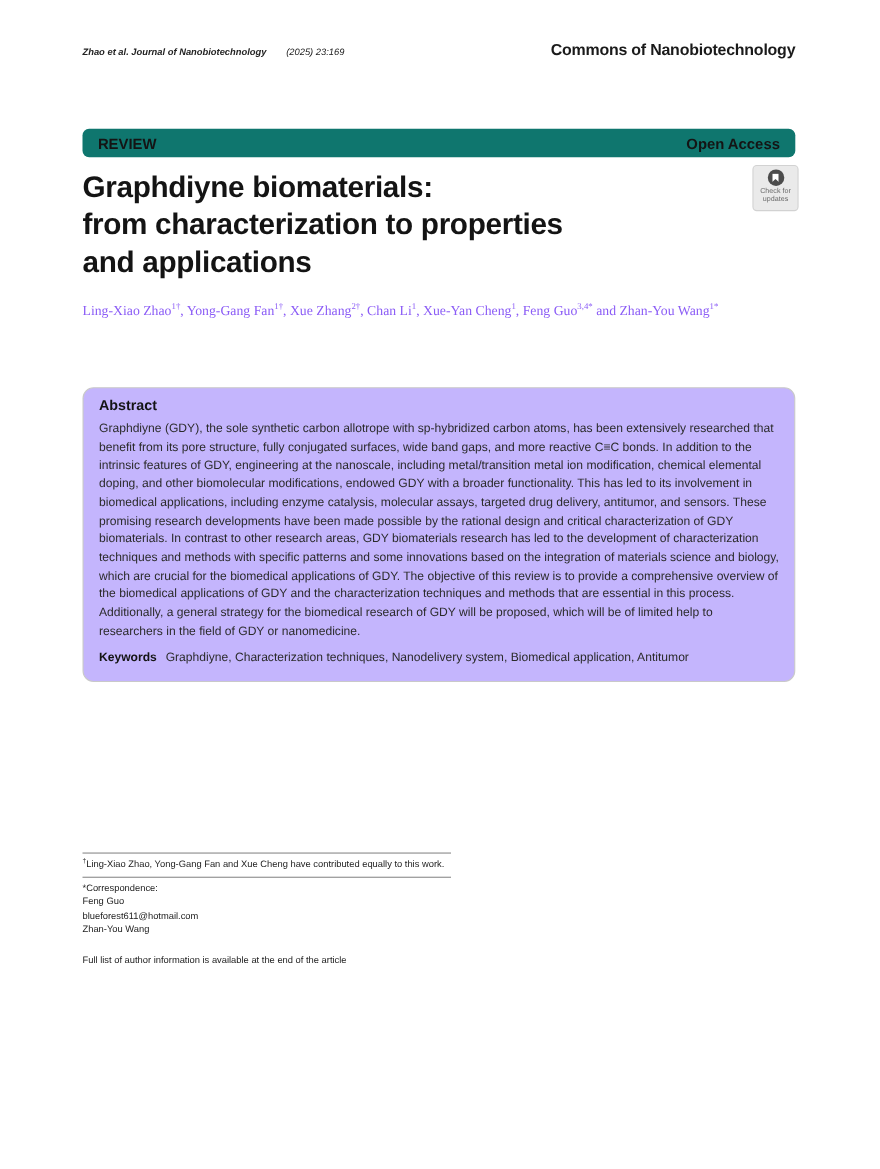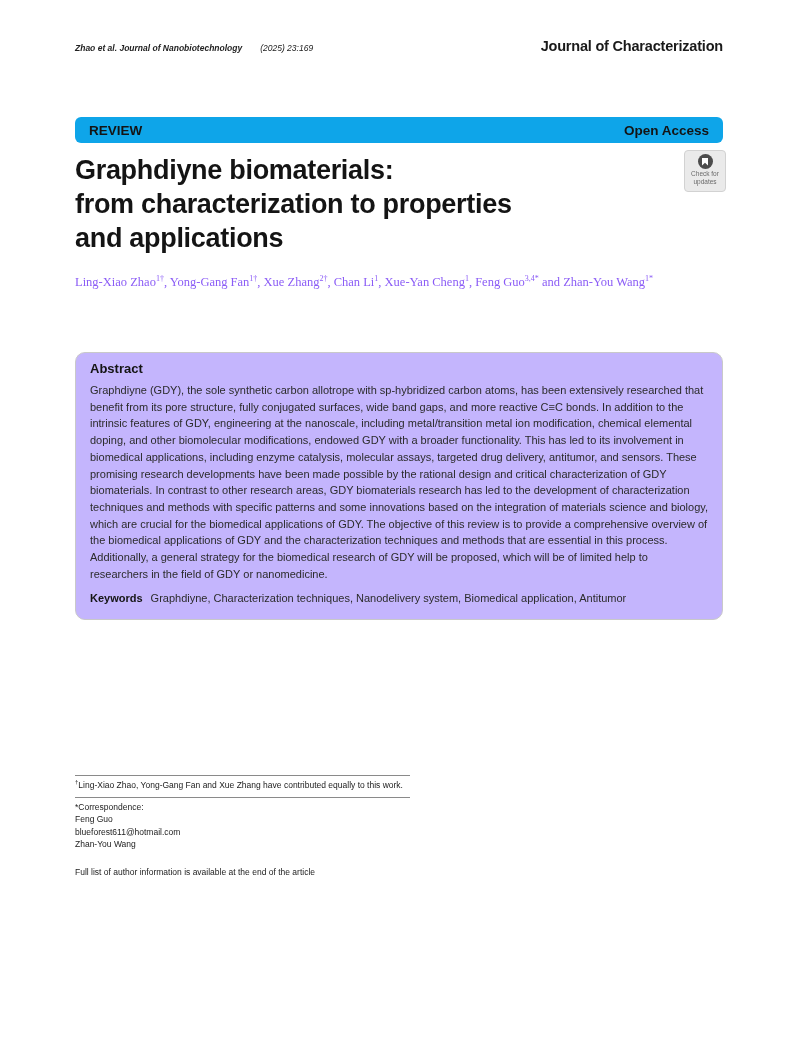--- a/index.html
+++ b/index.html
@@ -19,21 +19,21 @@
   }
   .runhead-left { font-size:8.5px; color:#222; }
   .runhead-left .cite-authors { font-weight:700; font-style:italic; }
   .runhead-left .cite-journal { font-style:italic; font-weight:700; }
   .runhead-left .cite-issue { font-style:italic; font-weight:400; margin-left:18px; }
   .runhead-right { font-size:14.5px; font-weight:700; letter-spacing:-0.2px; }
 
   
   .banner {
     position:absolute; left:75px; right:77px; top:117px; height:26px;
-    background:#0ea5e9; border-radius:6px;
+    background:#0f766e; border-radius:6px;
     display:flex; justify-content:space-between; align-items:center;
     padding:0 14px;
   }
   .banner span { font-size:13.5px; font-weight:700; color:#141414; }
 
   
   .title {
     position:absolute; left:75px; top:153px; width:560px;
     font-size:27px; line-height:34px; font-weight:600;
     letter-spacing:-0.3px; color:#141414;
@@ -111,21 +111,21 @@
 </style>
 </head>
 <body>
 
 <div class="page">
 
   <div class="runhead">
     <div class="runhead-left">
       <span class="cite-authors">Zhao </span><span class="cite-journal">et al. Journal of Nanobiotechnology</span><span class="cite-issue">(2025) 23:169</span>
     </div>
-    <div class="runhead-right">Journal of Characterization</div>
+    <div class="runhead-right">Commons of Nanobiotechnology</div>
   </div>
 
   <div class="banner">
     <span>REVIEW</span>
     <span>Open Access</span>
   </div>
 
   <h1 class="title">Graphdiyne biomaterials:
 from characterization to properties
 and applications</h1>
@@ -143,21 +143,21 @@
   <div class="abstract-box">
     <div class="abstract-heading">Abstract</div>
     <div class="abstract-text">Graphdiyne (GDY), the sole synthetic carbon allotrope with sp-hybridized carbon atoms, has been extensively researched that benefit from its pore structure, fully conjugated surfaces, wide band gaps, and more reactive C≡C bonds. In addition to the intrinsic features of GDY, engineering at the nanoscale, including metal/transition metal ion modification, chemical elemental doping, and other biomolecular modifications, endowed GDY with a broader functionality. This has led to its involvement in biomedical applications, including enzyme catalysis, molecular assays, targeted drug delivery, antitumor, and sensors. These promising research developments have been made possible by the rational design and critical characterization of GDY biomaterials. In contrast to other research areas, GDY biomaterials research has led to the development of characterization techniques and methods with specific patterns and some innovations based on the integration of materials science and biology, which are crucial for the biomedical applications of GDY. The objective of this review is to provide a comprehensive overview of the biomedical applications of GDY and the characterization techniques and methods that are essential in this process. Additionally, a general strategy for the biomedical research of GDY will be proposed, which will be of limited help to researchers in the field of GDY or nanomedicine.</div>
     <div class="keywords-line">
       <span class="keywords-label">Keywords</span><span>Graphdiyne, Characterization techniques, Nanodelivery system, Biomedical application, Antitumor</span>
     </div>
   </div>
 
   <div class="footnotes">
     <hr class="fn-rule">
-    <div><sup>†</sup><span>Ling-Xiao Zhao, Yong-Gang Fan and Xue Zhang have contributed equally to this work.</span></div>
+    <div><sup>†</sup><span>Ling-Xiao Zhao, Yong-Gang Fan and Xue Cheng have contributed equally to this work.</span></div>
     <hr class="fn-rule second">
     <div class="correspondence">
       <div>*Correspondence:</div>
       <div>Feng Guo</div>
       <div>blueforest611@hotmail.com</div>
       <div>Zhan-You Wang</div>
     </div>
     <div class="author-info-note">Full list of author information is available at the end of the article</div>
   </div>
 

